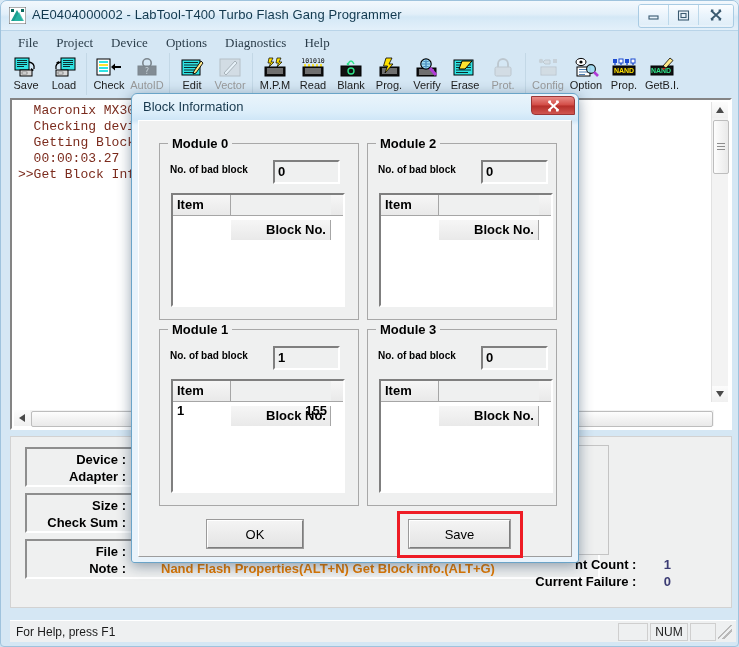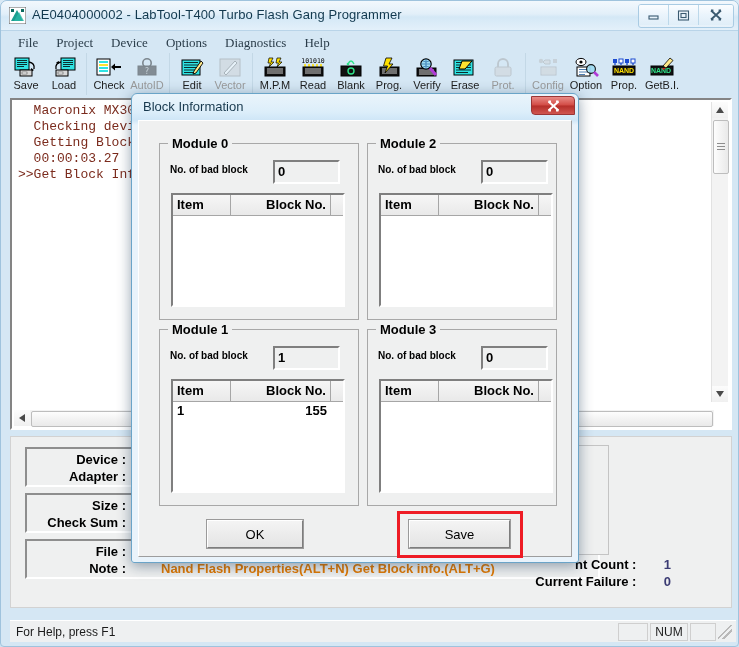--- a/index.html
+++ b/index.html
@@ -383,21 +383,21 @@
     line-height: 19px;
     font-size: 13px;
     font-weight: bold;
     color: #000;
     border-right: 1px solid #a6a6a6;
     background: linear-gradient(to bottom,#f6f6f6,#e9e9e9);
     padding: 0 4px;
     overflow: hidden;
   }
   .hcell.c-item { width: 58px; text-align: left; }
-  .hcell.c-block { width: 100px; text-align: right; }
+  .hcell.c-block { width: 100px; text-align: right; margin-top: 25px; }
   .hcell.c-pad { flex: 1; border-right: none; }
   .listrow { display: flex; height: 18px; }
   .rcell {
     box-sizing: border-box;
     height: 18px;
     line-height: 18px;
     font-size: 13px;
     font-weight: bold;
     color: #000;
     padding: 0 4px;

